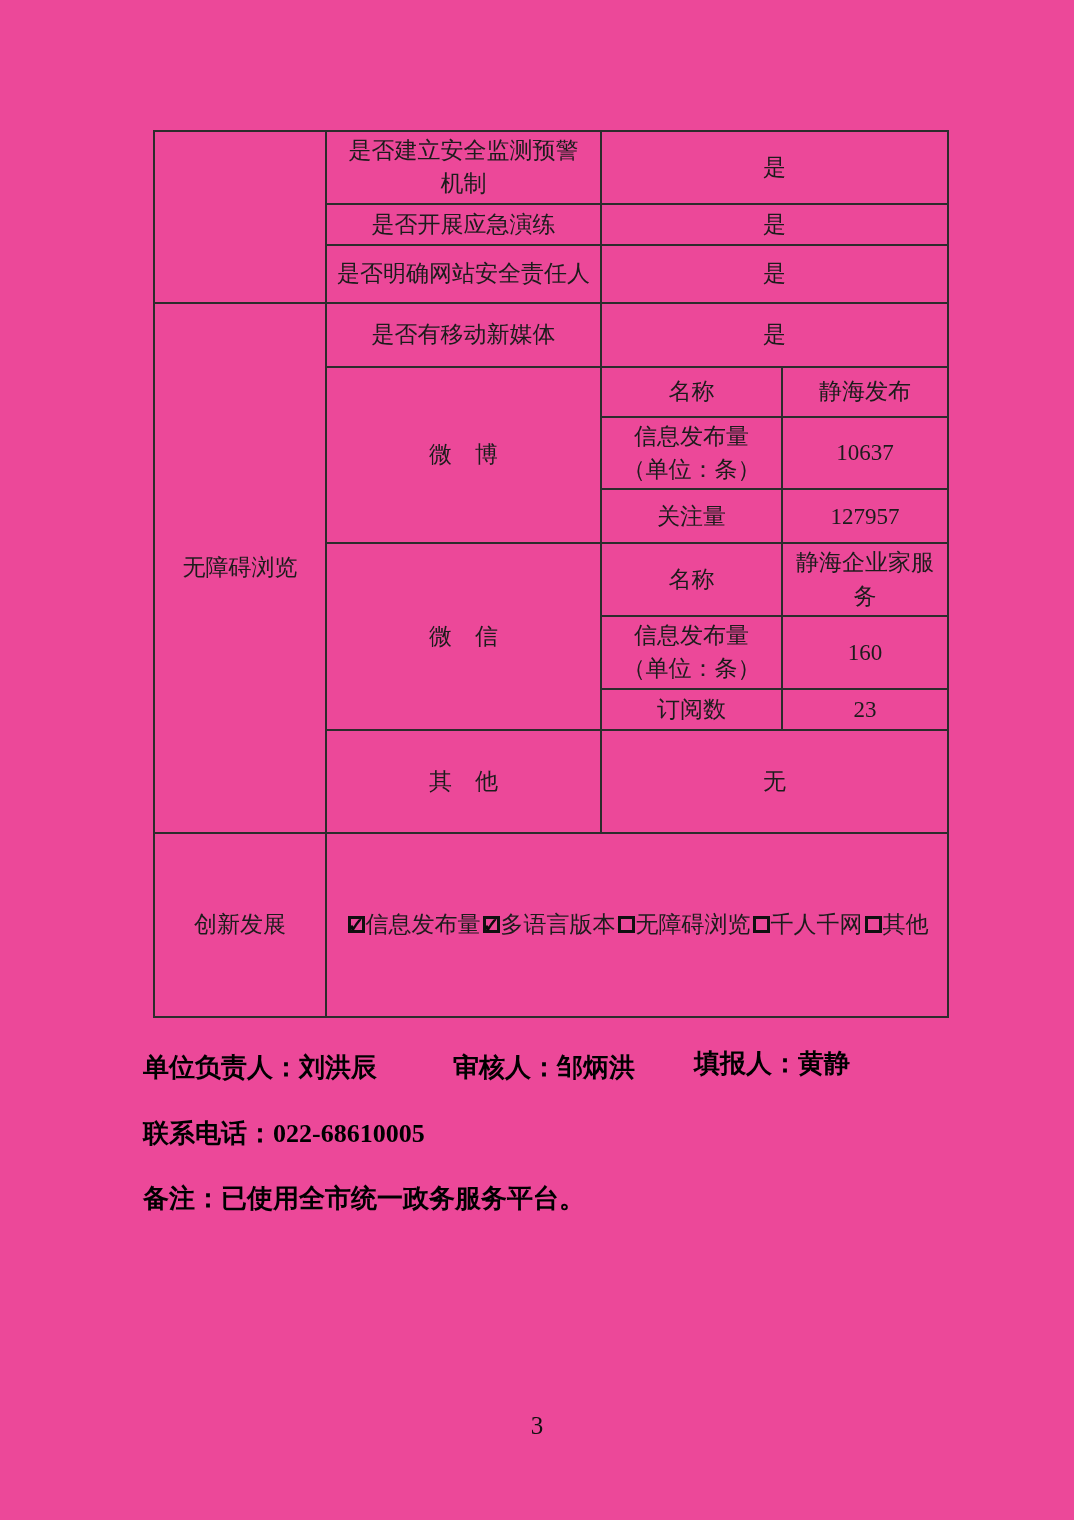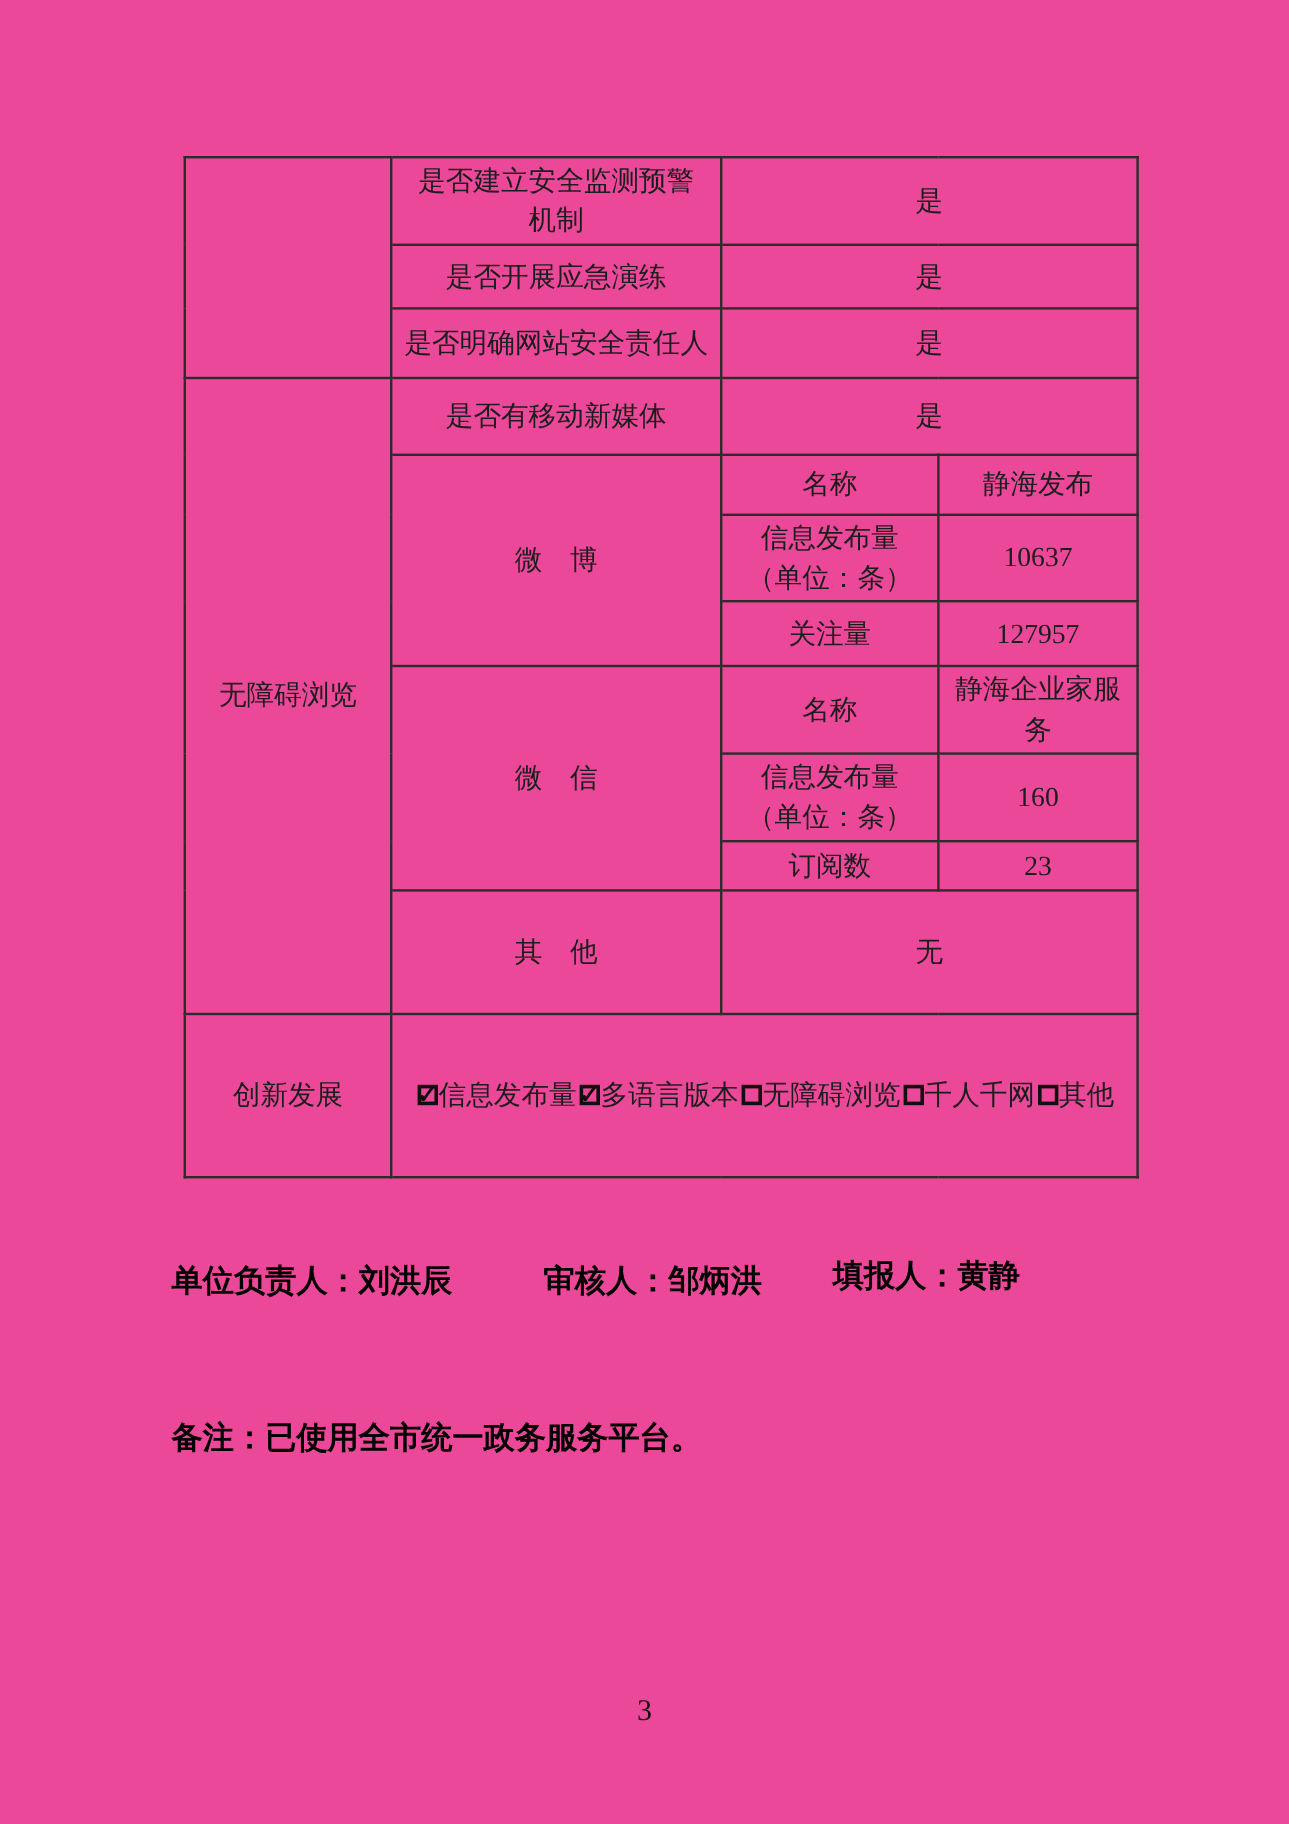--- a/index.html
+++ b/index.html
@@ -75,21 +75,21 @@
         <col style="width:166px">
     </colgroup>
 
     <tbody>
         <tr style="height:66px">
       <td rowspan="3"></td>
       <td class="ml">是否建立安全监测预警
 机制</td>
       <td colspan="2">是</td>
     </tr>
-    <tr style="height:53px">
+    <tr style="height:41px">
       <td>是否开展应急演练</td>
       <td colspan="2">是</td>
     </tr>
     <tr style="height:58px">
       <td>是否明确网站安全责任人</td>
       <td colspan="2">是</td>
     </tr>
 
     <tr style="height:64px">
       <td rowspan="8">无障碍浏览</td>
@@ -125,21 +125,21 @@
     <tr style="height:41px">
       <td>订阅数</td>
       <td>23</td>
     </tr>
 
     <tr style="height:103px">
       <td>其　他</td>
       <td colspan="2">无</td>
     </tr>
 
-    <tr style="height:136px">
+    <tr style="height:184px">
       <td>创新发展</td>
       <td colspan="3" class="cbcell">
         <div class="cb-row">
           <span class="cb-item">
                 <span class="cb">✓</span>
                 <span>信息发布量</span>
               </span>
           <span class="cb-item">
                 <span class="cb">✓</span>
                 <span>多语言版本</span>
@@ -158,17 +158,18 @@
               </span>
         </div>
       </td>
     </tr>
   </tbody>
     </table>
 
   <div class="footer-text f-unit">单位负责人：刘洪辰</div>
   <div class="footer-text f-review">审核人：邹炳洪</div>
   <div class="footer-text f-filler">填报人：黄静</div>
+  <div class="footer-text f-phone">联系电话：022-68610005</div>
   <div class="footer-text f-remark">备注：已使用全市统一政务服务平台。</div>
 
   <div class="page-number">3</div>
 
 </div>
 
 </body></html>

